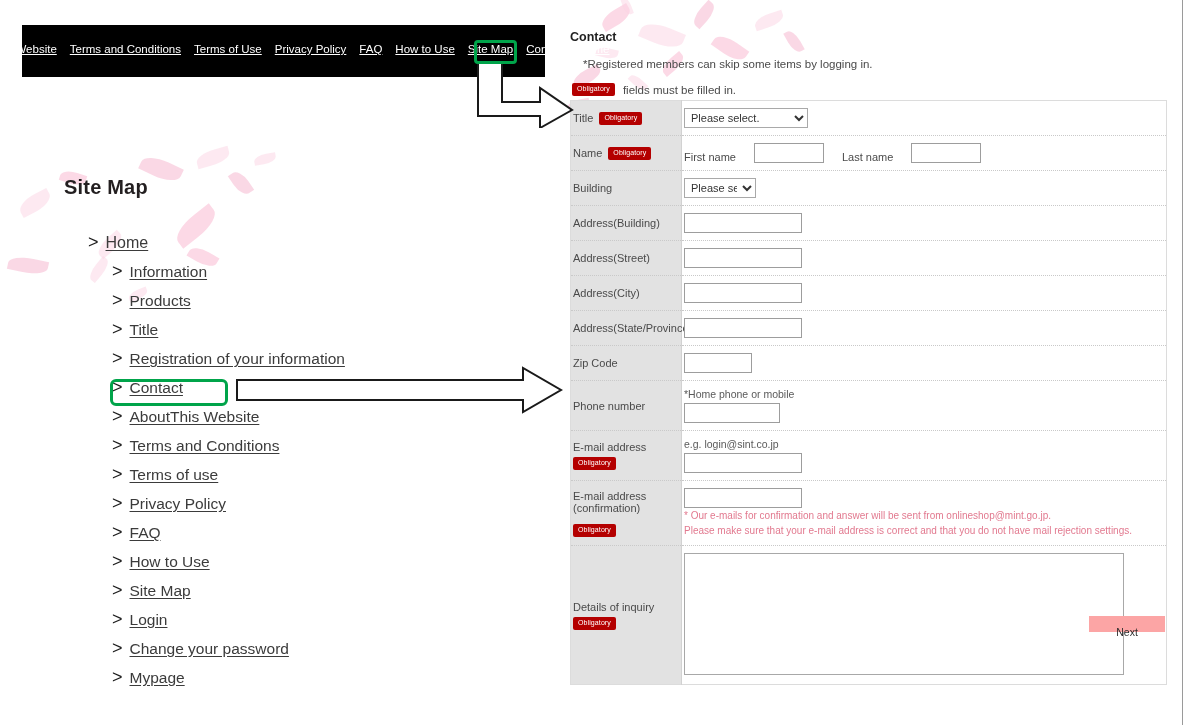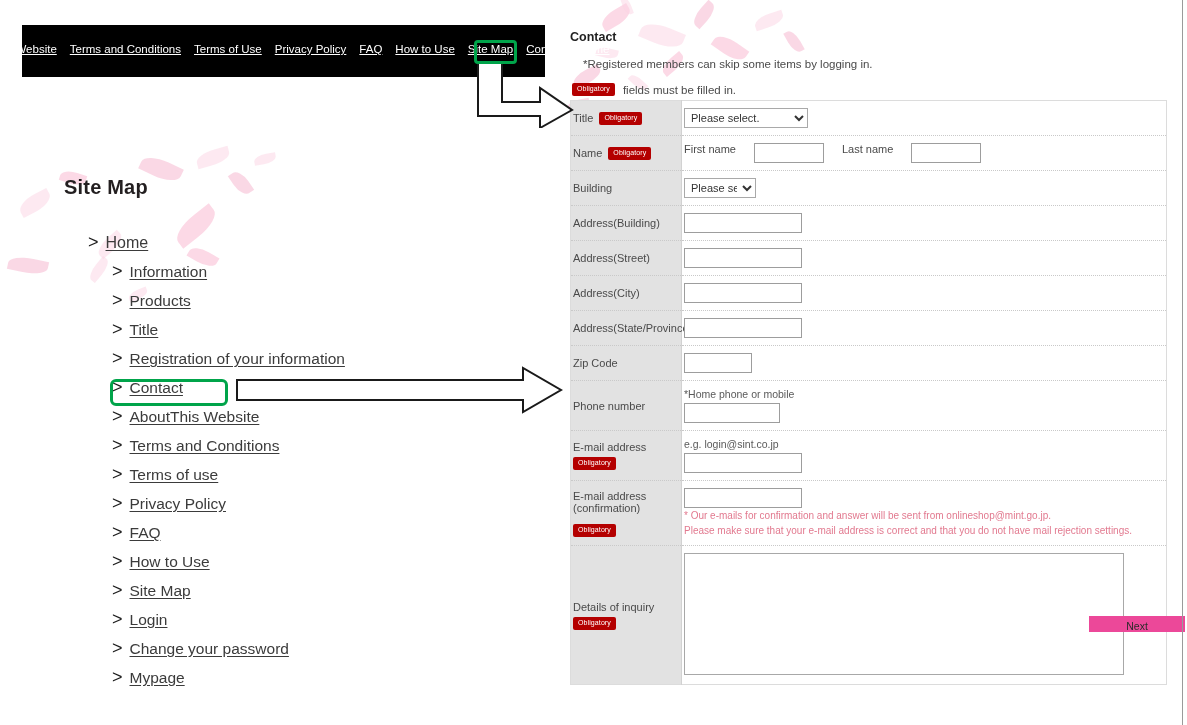--- a/index.html
+++ b/index.html
@@ -262,37 +262,37 @@
   textarea {
     width: 440px;
     height: 122px;
     border: 1px solid #a8a8a8;
     background: #ffffff;
     font-family: "Liberation Sans", sans-serif;
     font-size: 11px;
     resize: none;
     box-sizing: border-box;
   }
-  .inline-row { display: flex; align-items: flex-start; gap: 18px; font-size: 11px; color: #4a4a4a; }
+  .inline-row { display: flex; align-items: flex-end; gap: 18px; font-size: 11px; color: #4a4a4a; }
 
   .next-btn {
     position: absolute;
     left: 529px;
     top: 616px;
-    width: 96px;
+    width: 76px;
     height: 16px;
-    background: #ec4899;
+    background: #fca5a5;
     border: none;
     color: #2b2b2b;
     font-size: 10.5px;
     font-family: "Liberation Sans", sans-serif;
     cursor: pointer;
     text-align: center;
     line-height: 16px;
-    padding: 2px;
+    padding: 8px;
   }
 </style>
 </head>
 <body>
 
 <div id="page">
 
   <div class="petal-layer">
     <div class="petal pale" style="left:18px;  top:195px; width:34px; height:16px; transform:rotate(-28deg);"></div>
     <div class="petal" style="left:60px;  top:172px; width:26px; height:12px; transform:rotate(18deg);"></div>

